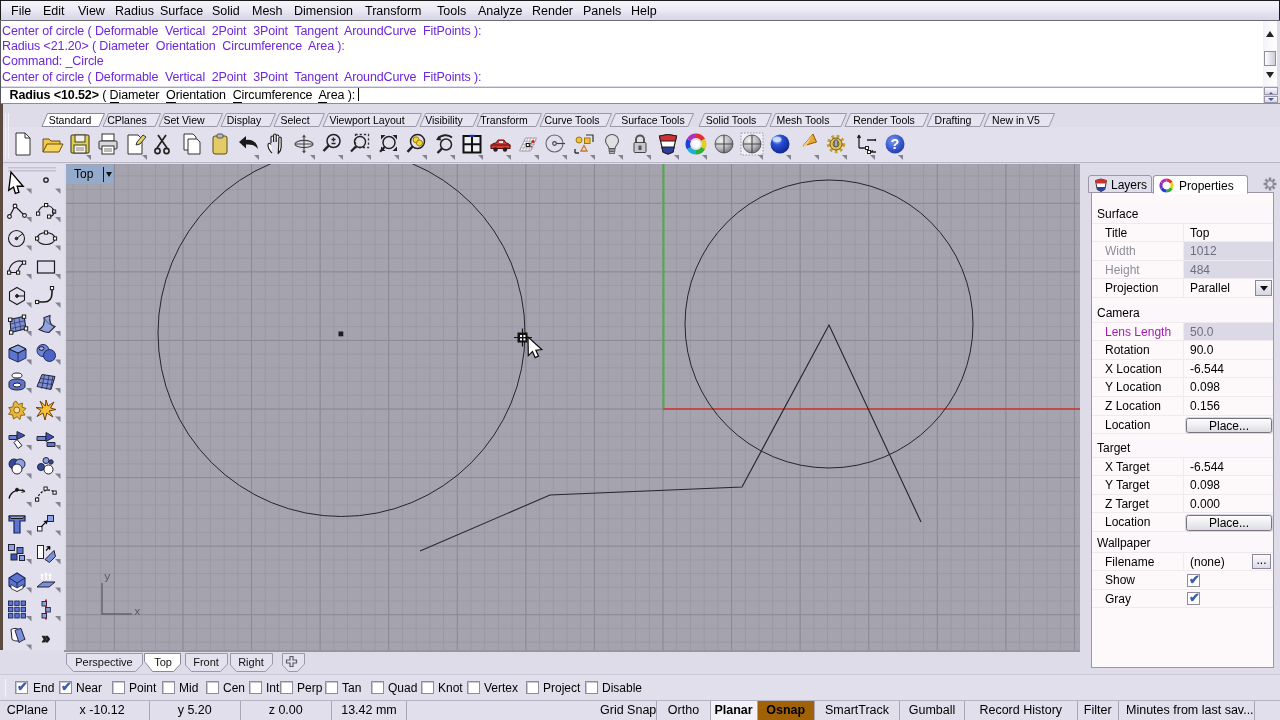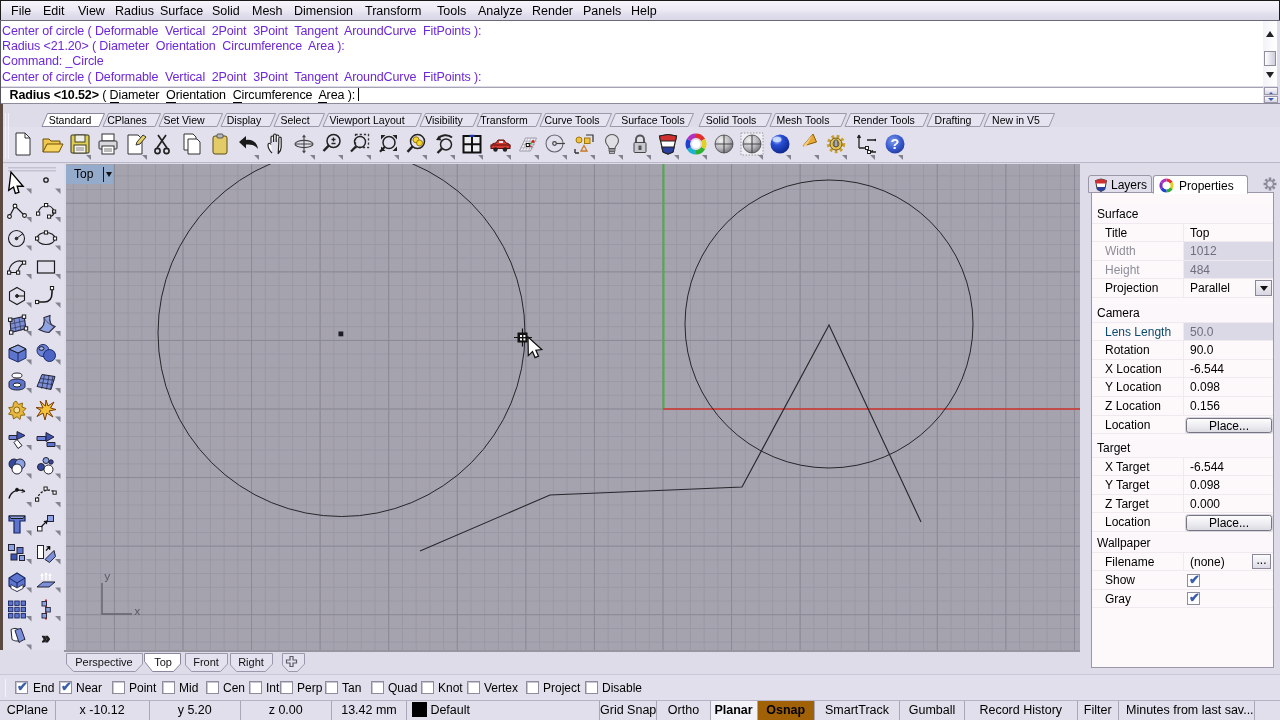--- a/index.html
+++ b/index.html
@@ -653,21 +653,21 @@
       </div>
 <div class="prow" style="top:86.4px">
         <span class="plab">Projection</span>
         <span class="pval">Parallel</span>
 <span style="position:absolute;right:1px;top:1px;width:17px;height:16px;background:linear-gradient(#f6f5fa,#d8d7e2);border:1px solid #8a8798">
           <span style="position:absolute;left:3.5px;top:5px;width:0;height:0;border:4px solid transparent;border-top:5px solid #111"></span>
         </span>
       </div>
 <div class="phead" style="top:111px">Camera</div>
 <div class="prow" style="top:129.6px">
-        <span class="plab" style="color:#0c4a6e">Lens Length</span>
+        <span class="plab" style="color:#a21caf">Lens Length</span>
         <span class="pval pdis">50.0</span>
       </div>
 <div class="prow" style="top:148.2px">
         <span class="plab">Rotation</span>
         <span class="pval">90.0</span>
       </div>
 <div class="prow" style="top:166.8px">
         <span class="plab">X Location</span>
         <span class="pval">-6.544</span>
       </div>
@@ -769,21 +769,20 @@
     <span class="oslb" style="left:543px">Project</span>
 <span class="oscb" style="left:585px"></span>
     <span class="oslb" style="left:602px">Disable</span>
 </div>
 <div class="abs" id="statusbar">
 <span class="scell" style="left:0;width:55.7px">CPlane</span>
 <span class="scell" style="left:55.7px;width:93.9px">x -10.12</span>
 <span class="scell" style="left:149.6px;width:91.2px">y 5.20</span>
 <span class="scell" style="left:240.8px;width:90.8px">z 0.00</span>
 <span class="scell" style="left:331.6px;width:75.8px">13.42 mm</span>
-<span class="scell" style="left:407.4px;width:192.4px;text-align:left"><span style="display:inline-block;width:15px;height:15px;background:#000;vertical-align:-3px;margin-left:5px;margin-right:3px"></span>Default</span>
 <span class="scell" style="left:599.8px;width:57.7px">Grid Snap</span>
 <span class="scell" style="left:657.5px;width:53px">Ortho</span>
 <span class="scell" style="left:710.5px;width:47px;font-weight:bold;background:#F3F2F8">Planar</span>
 <span class="scell" style="left:757.5px;width:57.5px;font-weight:bold;background:#a16207">Osnap</span>
 <span class="scell" style="left:815px;width:85px">SmartTrack</span>
 <span class="scell" style="left:900px;width:65px">Gumball</span>
 <span class="scell" style="left:965px;width:112.5px">Record History</span>
 <span class="scell" style="left:1077.5px;width:41.5px">Filter</span>
 <span class="scell" style="left:1119px;width:135.6px;text-align:right;padding-left:3px">Minutes from last sav...</span>
 </div>

